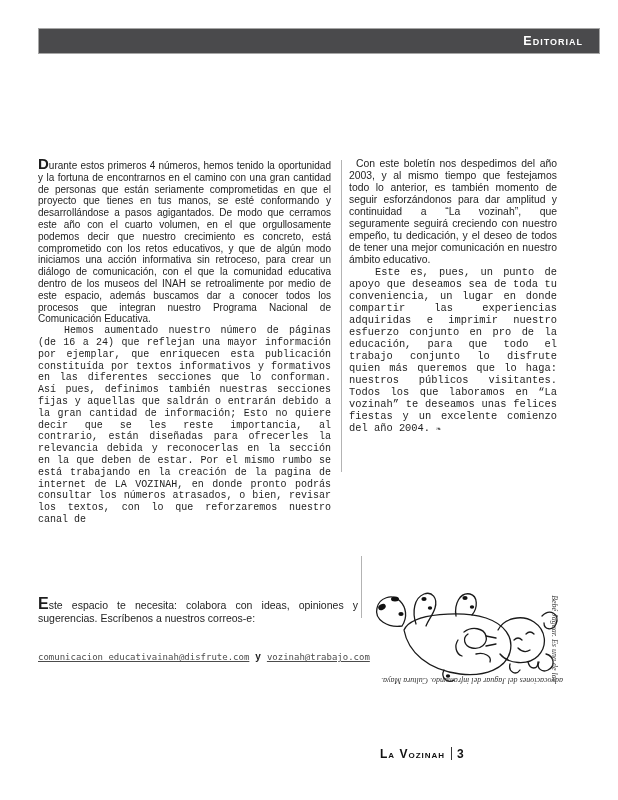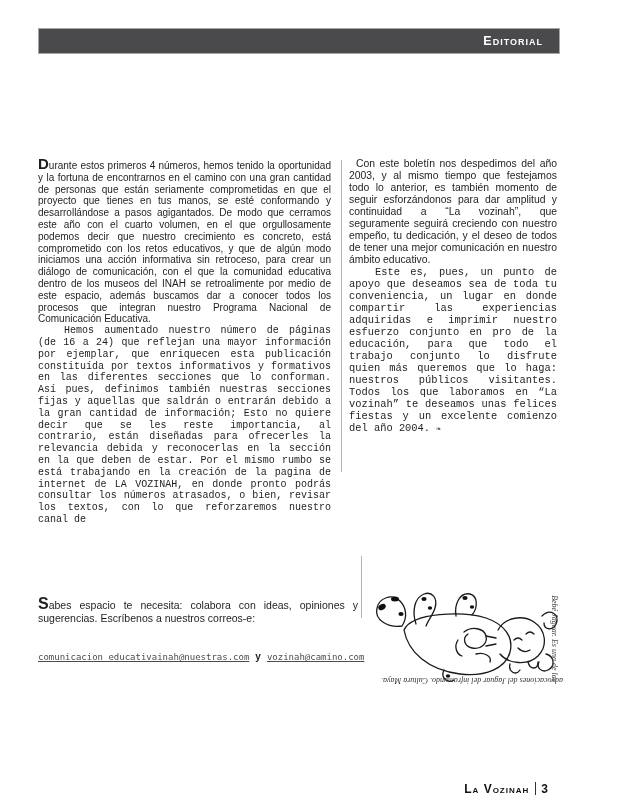--- a/index.html
+++ b/index.html
@@ -6,21 +6,21 @@
   .page{
     position:relative;width:618px;height:800px;background:#fff;overflow:hidden;
     font-family:"Liberation Sans","DejaVu Sans",sans-serif;color:#222;
   }
   
   .bar{
     position:absolute;left:38px;width:520px;height:24px;
     background:#4a4a4c;border:1px solid #a6a6a6;
     display:flex;align-items:center;justify-content:space-between;
     color:#fff;font-weight:bold;font-variant:small-caps;
-    font-size:12.5px;letter-spacing:1px;word-spacing:3px;
+    font-size:12.5px;letter-spacing:1px;word-spacing:3px;padding-left:40px;
   }
   .bar.editorial{top:28px;justify-content:flex-end;}
   .bar .bar-label{padding:0 16px;white-space:nowrap;}
   .bar.sections{top:528px;}
   .bar.sections .bar-label.left{padding-left:30px;}
   
   .col{position:absolute;top:158px;text-align:justify;color:#1e1e1e;}
   .col p{margin:0;}
   .col-left{left:38px;width:293px;font-size:10px;line-height:11.8px;}
   .col-right{left:349px;width:208px;font-size:10.4px;line-height:12px;}
@@ -49,21 +49,21 @@
     font-size:8px;color:#444;text-align:center;white-space:nowrap;
   }
   .caption-bottom{
     position:absolute;left:376px;top:676px;width:192px;
     transform:rotate(180deg);
     font-family:"Liberation Serif","DejaVu Serif",serif;font-style:italic;
     font-size:8px;color:#333;text-align:center;white-space:nowrap;
   }
   
   .footer{
-    position:absolute;left:380px;top:779px;width:168px;text-align:right;
+    position:absolute;left:380px;top:744px;width:168px;text-align:left;
     color:#111;white-space:nowrap;
   }
   .footer .brand{font-weight:bold;font-variant:small-caps;font-size:12px;letter-spacing:1px;}
   .footer .divider{display:inline-block;width:1px;height:13px;background:#333;
                    margin:0 5px -2px 6px;}
   .footer .pagenum{font-weight:bold;font-size:12px;}
 </style>
 </head>
 <body>
 
@@ -82,23 +82,23 @@
 
   <div class="col col-right">
     <p class="indent-sm">Con este boletín nos despedimos del año 2003, y al mismo tiempo que festejamos todo lo anterior, es también momento de seguir esforzándonos para dar amplitud y continuidad a “La vozinah”, que seguramente seguirá creciendo con nuestro empeño, tu dedicación, y el deseo de todos de tener una mejor comunicación en nuestro ámbito educativo.</p>
     <p class="indent-lg"><span>Este es, pues, un punto de apoyo que deseamos sea de toda tu conveniencia, un lugar en donde compartir las experiencias adquiridas e imprimir nuestro esfuerzo conjunto en pro de la educación, para que todo el trabajo conjunto lo disfrute quien más queremos que lo haga: nuestros públicos visitantes. Todos los que laboramos en “La vozinah” te deseamos unas felices fiestas y un excelente comienzo del año 2004.</span> <span class="end-mark">❧</span></p>
   </div>
 
 
   <div class="vrule lower"></div>
 
   <div class="contact">
-    <p class="intro">Sabes espacio te necesita: colabora con ideas, opiniones y sugerencias. Escríbenos a nuestros correos-e:</p>
+    <p class="intro">Este espacio te necesita: colabora con ideas, opiniones y sugerencias. Escríbenos a nuestros correos-e:</p>
     <div class="emails">
-      <a href="#">comunicacion_educativainah@nuestras.com</a><span class="conj">y</span><a href="#">vozinah@camino.com</a>
+      <a href="#">comunicacion_educativainah@disfrute.com</a><span class="conj">y</span><a href="#">vozinah@trabajo.com</a>
     </div>
   </div>
 
   <div class="figure">
     <svg viewBox="0 0 195 106" width="195" height="106">
       <g stroke="#1a1a1a" stroke-width="1.3" fill="none" stroke-linecap="round" stroke-linejoin="round">
 
         <path d="M34,44 C20,46 6,38 9,26 C11,16 24,11 32,19 C38,25 40,35 34,44"></path>
 
         <path d="M48,42 C44,30 46,16 56,12 C64,9 70,16 67,26 C65,33 60,38 58,44"></path>

